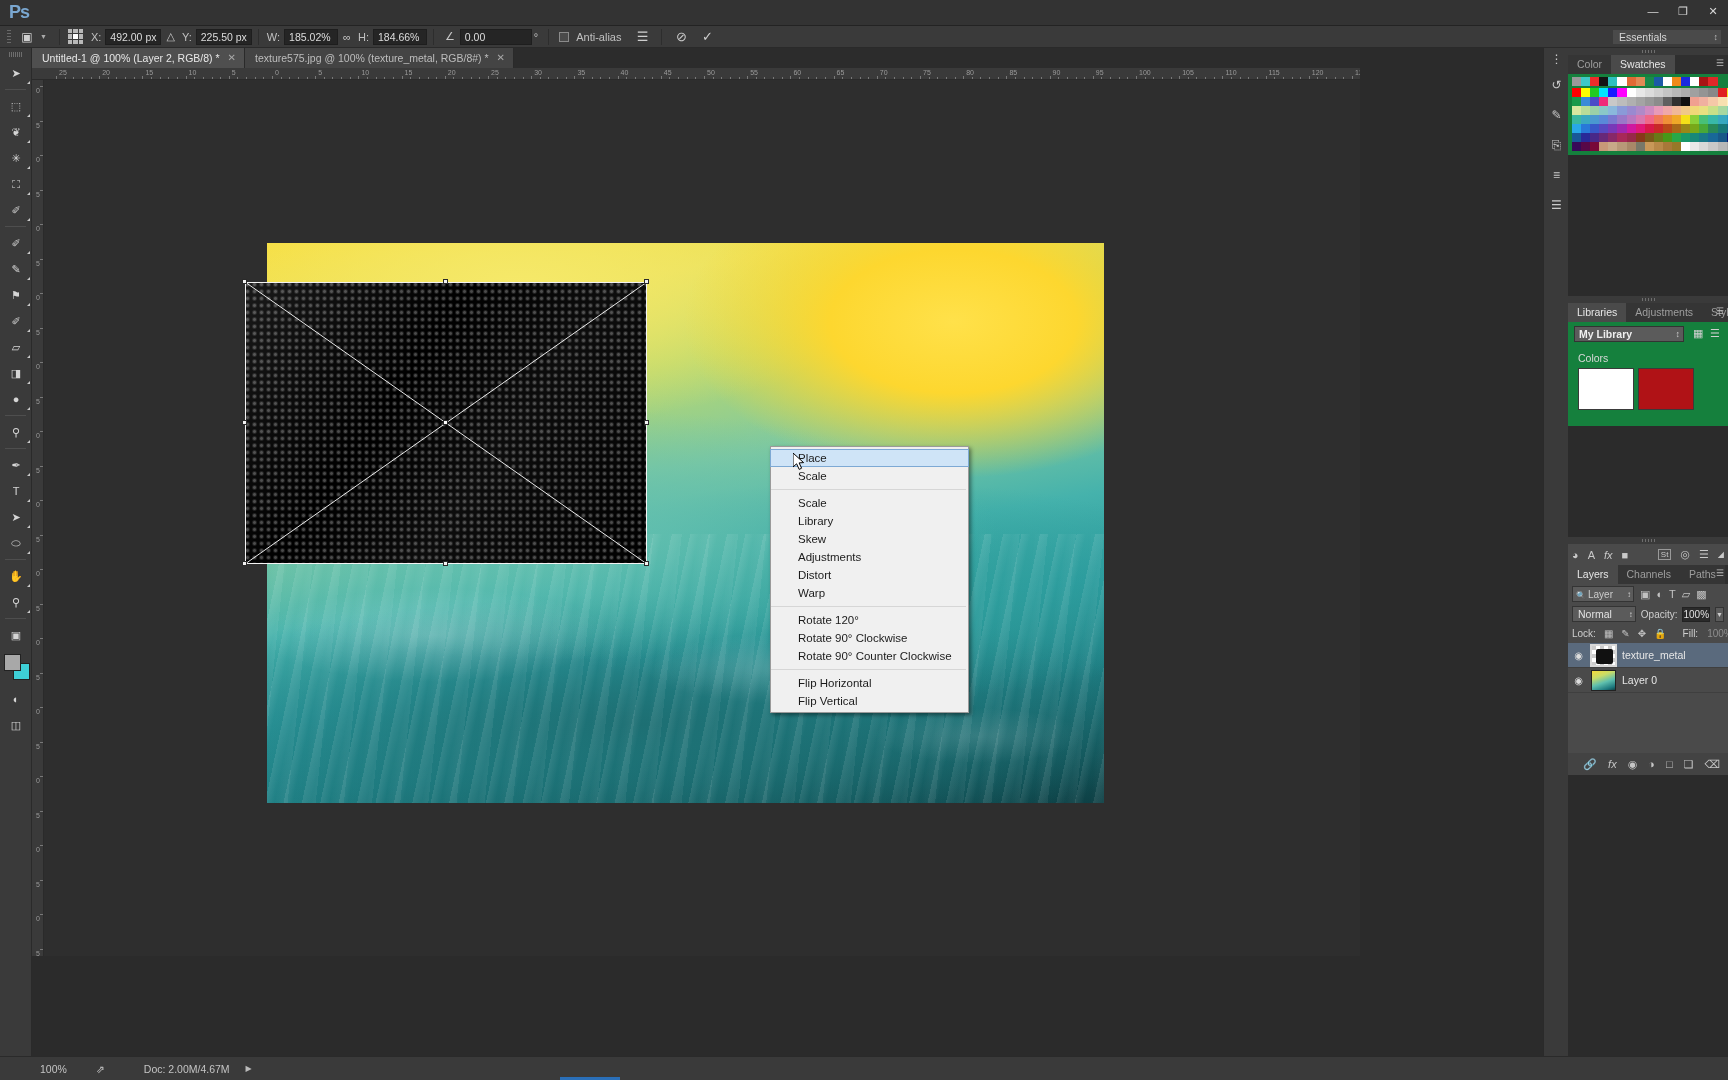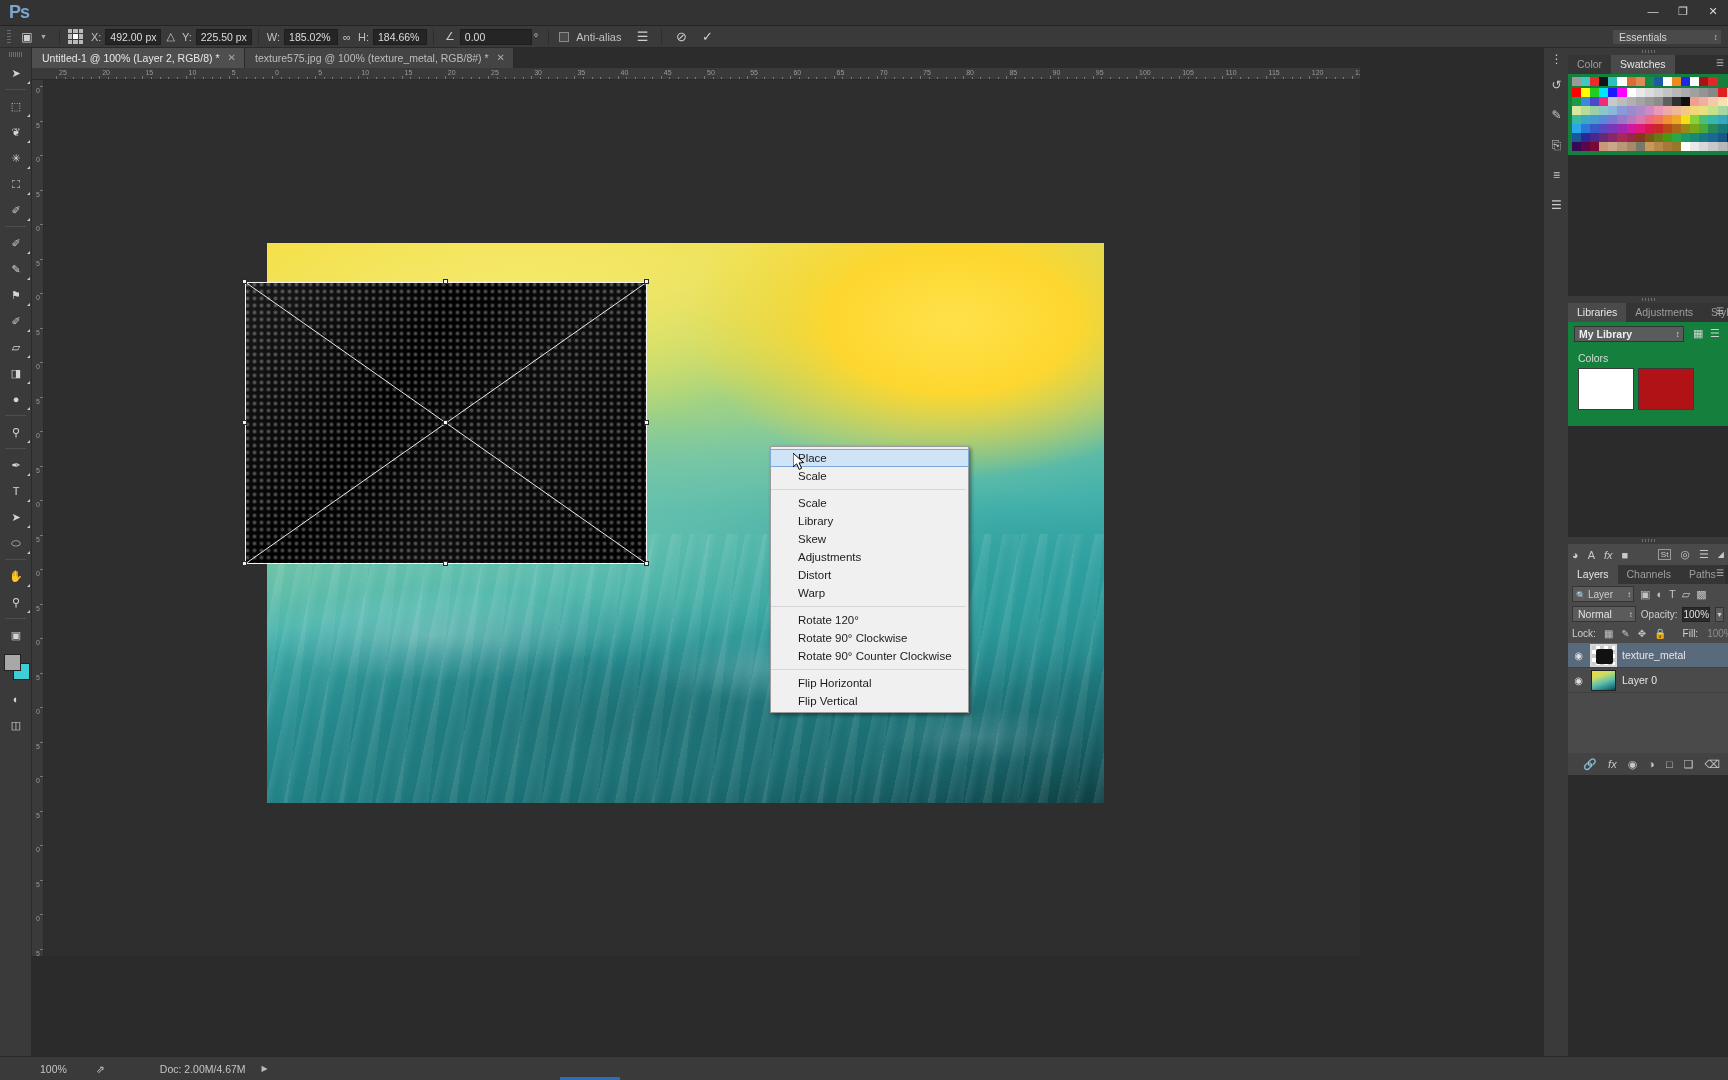--- a/index.html
+++ b/index.html
@@ -938,17 +938,17 @@
         <span>□</span>
         <span>❏</span>
         <span>⌫</span>
       </div>
     </div>
   </div>
 
   <div class="statusbar">
     <span class="sb-zoom">100%</span>
     <span>⇗</span>
-    <span style="margin-left:39px;">Doc: 2.00M/4.67M</span>
+    <span style="margin-left:23px;">Doc: 2.00M/4.67M</span>
     <span class="sb-arrow">▶</span>
   </div>
   <div class="taskbar-hint"></div>
 </div>
 
 </body></html>

